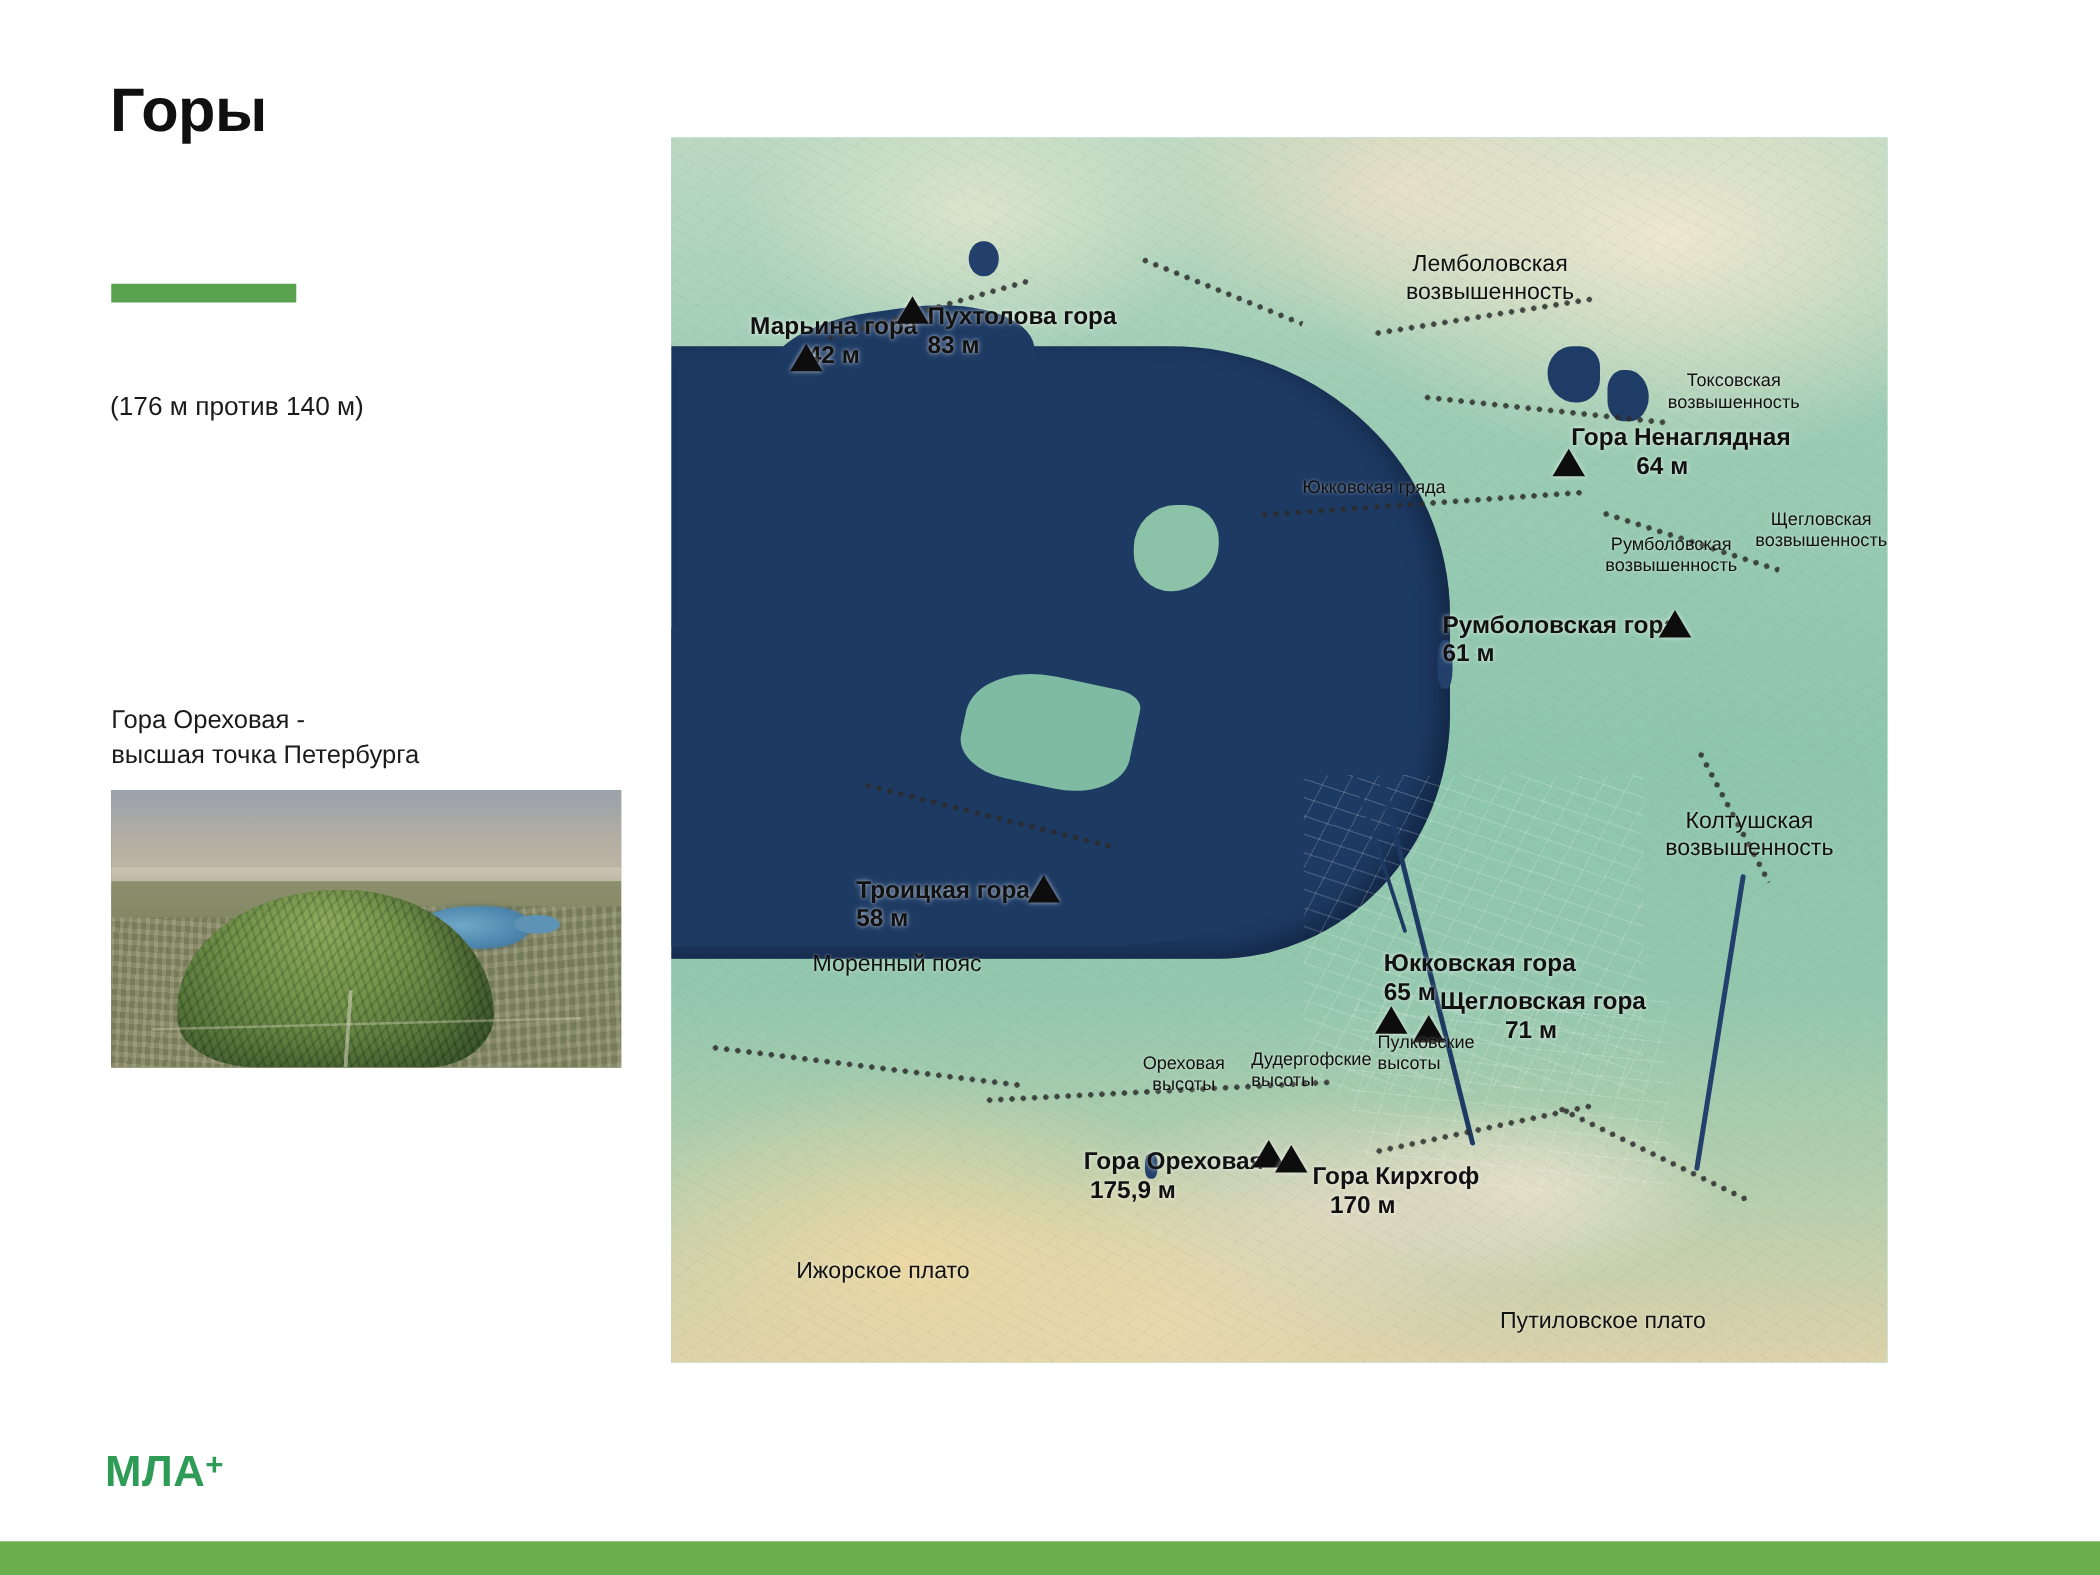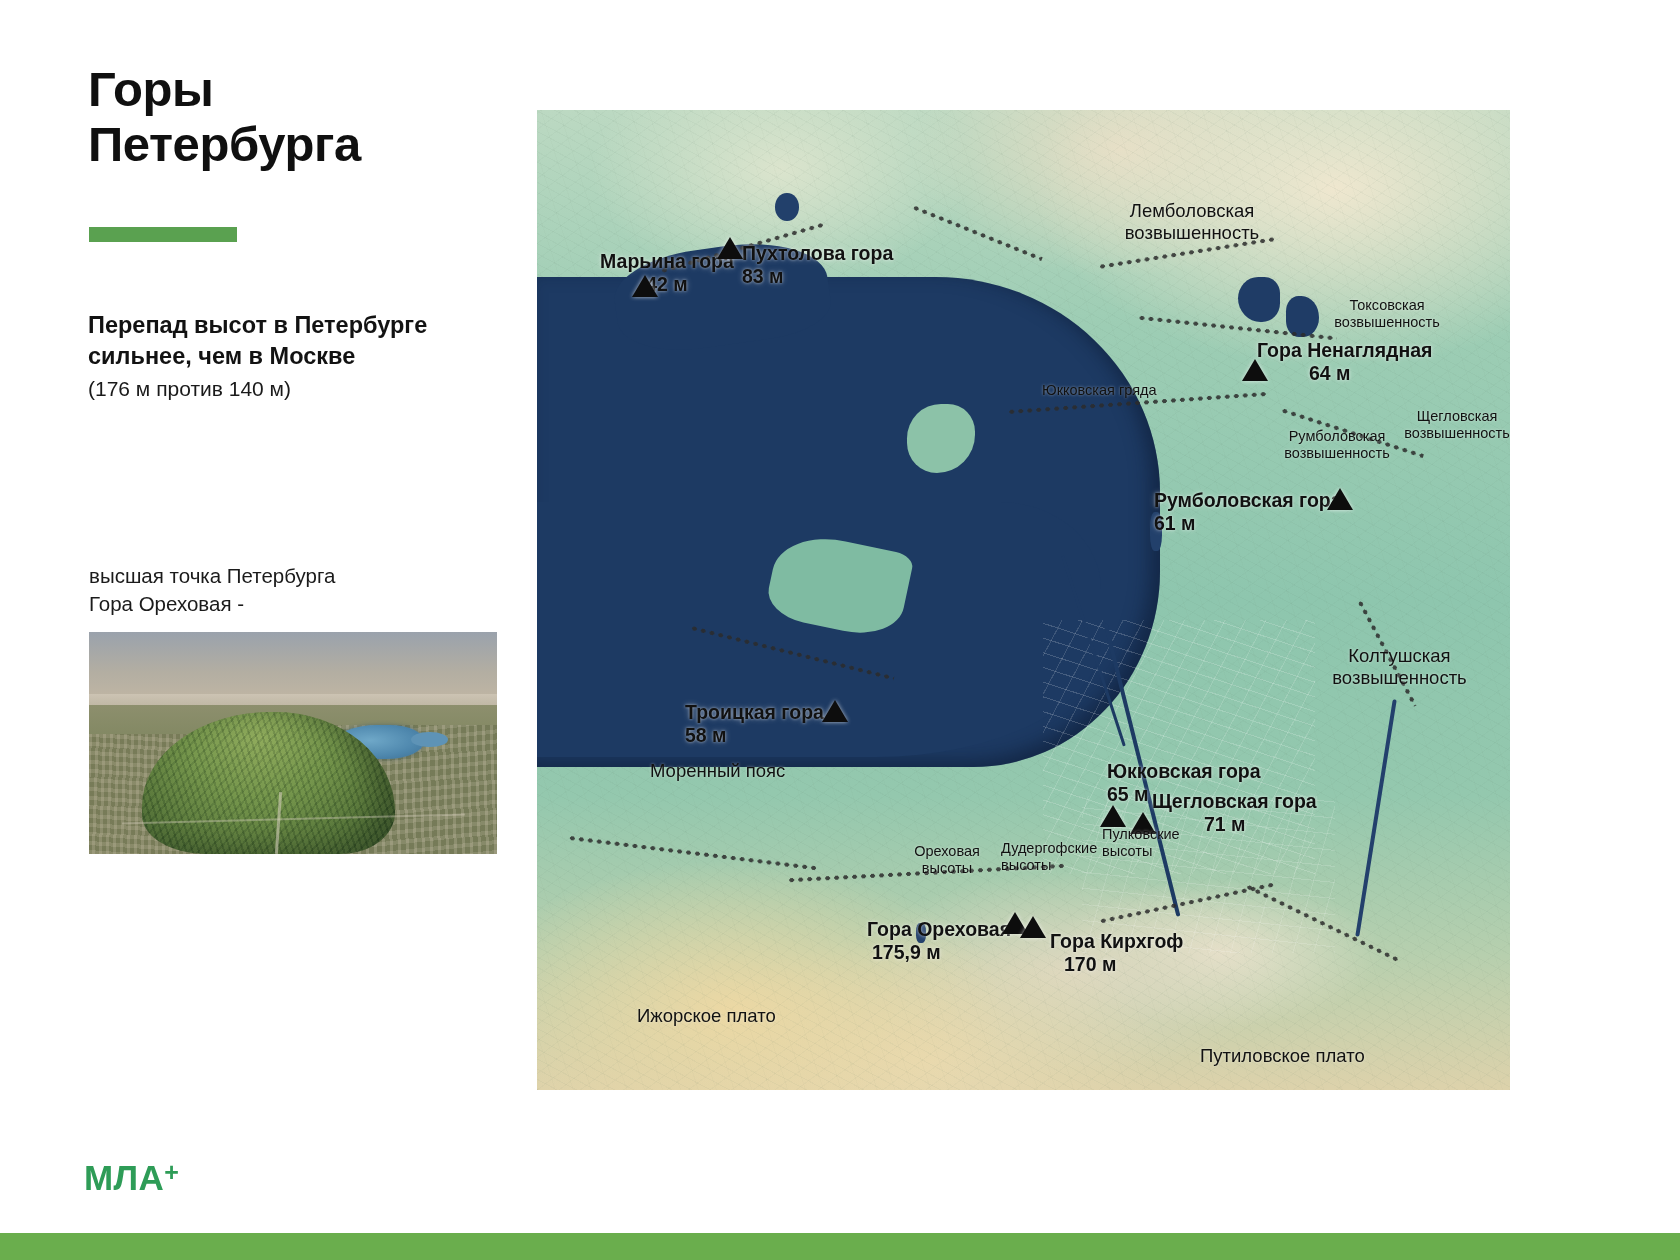--- a/index.html
+++ b/index.html
@@ -313,33 +313,31 @@
     filter: drop-shadow(0 0 2px rgba(255,255,255,.7));
   }
 </style>
 </head>
 <body>
 
 <div id="left-panel">
 
   <div id="page-title">
     <div>Горы</div>
-    <div>Петербурга</div>
   </div>
 
   <div id="title-accent-bar"></div>
 
   <div id="subtitle-block">
-    <div id="subtitle-bold">Перепад высот в Петербурге сильнее, чем в Москве</div>
     <div id="subtitle-plain">(176 м против 140 м)</div>
   </div>
 
   <div id="photo-caption">
+    <div>Гора Ореховая -</div>
     <div>высшая точка Петербурга</div>
-    <div>Гора Ореховая -</div>
   </div>
 
   <div id="aerial-photo">
     <div class="ph-sky"></div>
     <div class="ph-horizon-haze"></div>
     <div class="ph-ground"></div>
     <div class="ph-town-l"></div>
     <div class="ph-town-r"></div>
     <div class="ph-lake"></div>
     <div class="ph-lake2"></div>

